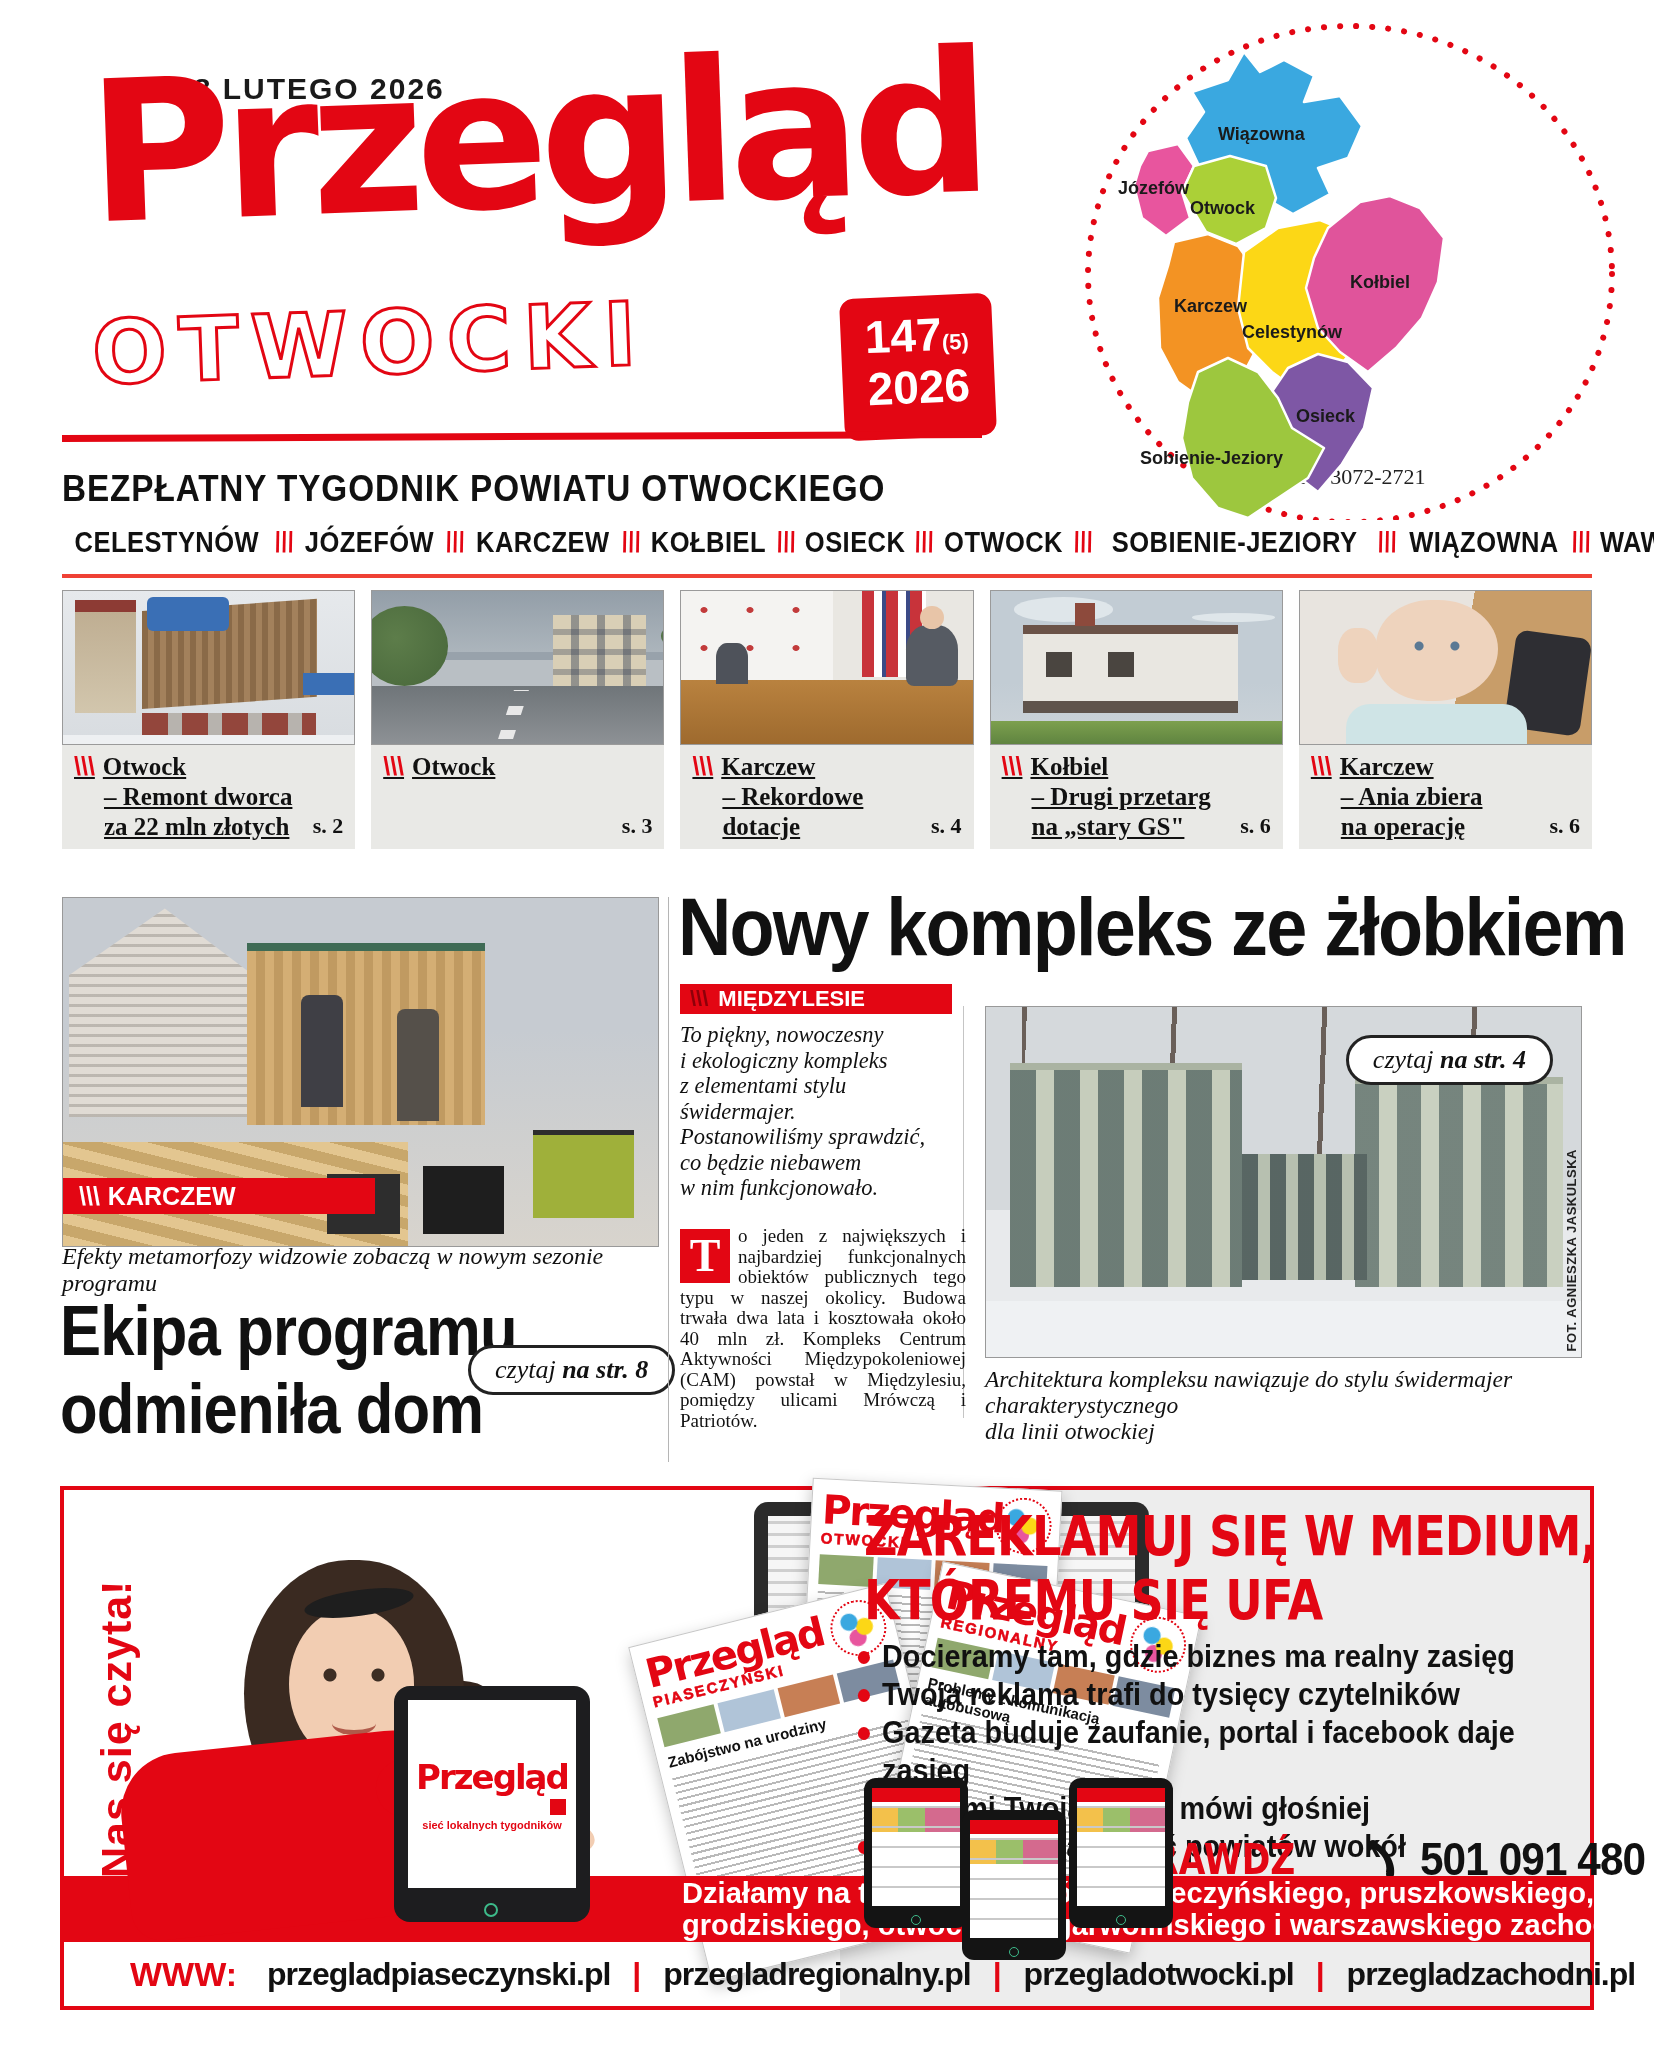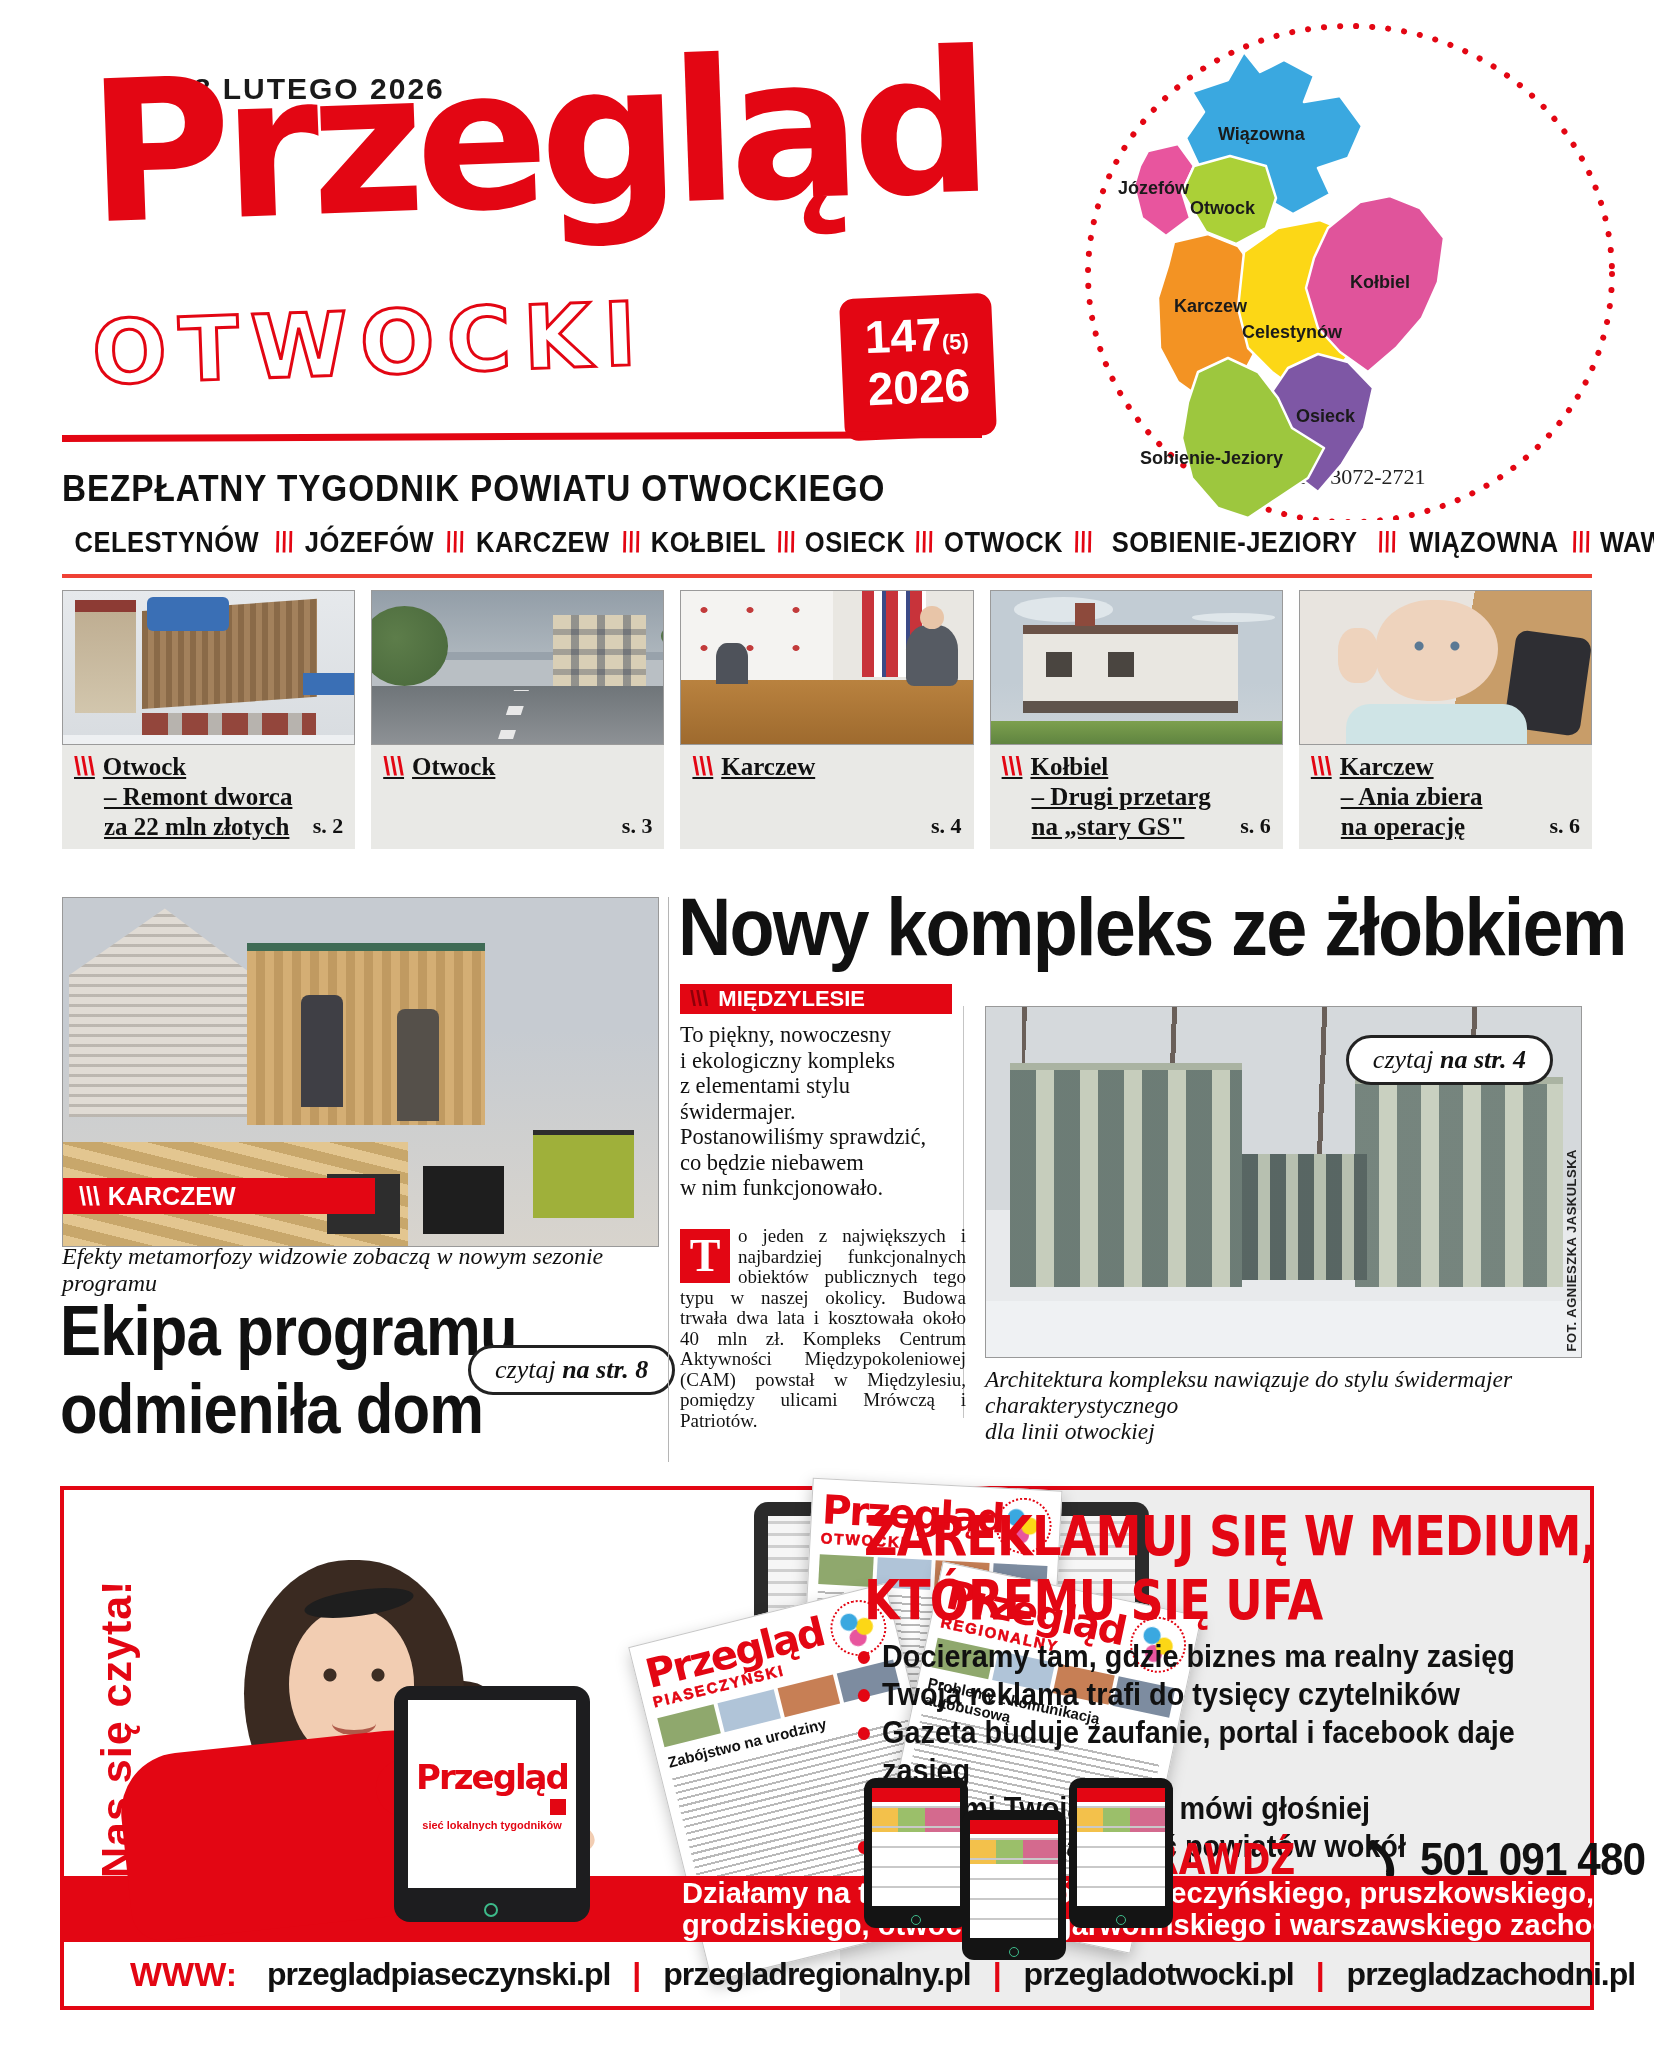--- a/index.html
+++ b/index.html
@@ -60,21 +60,21 @@
   .vrule1{left:668px;top:897px;width:1px;height:565px;background:#b5b5b5;}
   .vrule2{left:963px;top:1006px;width:1px;height:412px;background:#c5c5c5;}
 
   
   .ms-headline{left:678px;top:880px;font-size:82px;font-weight:700;letter-spacing:-2px;
         transform:scaleX(.9);transform-origin:0 0;white-space:nowrap;}
   .ms-label{left:680px;top:984px;width:272px;height:30px;background:#e30613;color:#fff;font-size:22px;
         font-weight:800;display:flex;align-items:center;padding-left:10px;box-sizing:border-box;}
   .ms-label .slashes{color:#8e0009;margin-right:10px;}
   .ms-lead{left:680px;top:1022px;width:290px;font-family:"Liberation Serif",serif;font-size:22.5px;
-        line-height:25.5px;white-space:pre-line;color:#111;}
+        line-height:25.5px;white-space:pre-line;color:#111;font-style:italic;}
   .ms-body{left:680px;top:1226px;width:286px;font-family:"Liberation Serif",serif;font-size:19px;
         line-height:20.5px;text-align:justify;}
   .drop{float:left;width:50px;height:54px;background:#e30613;color:#fff;
         font-family:"Liberation Serif",serif;font-size:46px;font-weight:700;display:flex;
         align-items:center;justify-content:center;margin:3px 8px 2px 0;}
   .ms-photo{left:985px;top:1006px;width:597px;height:352px;overflow:hidden;border:1px solid #999;box-sizing:border-box;}
   .ms-bubble{right:28px;top:28px;position:absolute;z-index:6;}
   .credit{position:absolute;right:2px;bottom:6px;writing-mode:vertical-rl;transform:rotate(180deg);
         font-size:13px;font-weight:700;color:#222;letter-spacing:.5px;z-index:6;}
   .ms-caption{left:985px;top:1366px;width:600px;font-family:"Liberation Serif",serif;font-style:italic;
@@ -309,20 +309,22 @@
       <article class="card">
         <div class="thumb scene-meeting">
           <i class="a"></i>
           <i class="b"></i>
           <i class="c"></i>
           <i class="d"></i>
           <i class="e"></i>
         </div>
         <div class="cap">
           <div class="cap-town"><span class="slashes">\\\</span><b>Karczew</b></div>
+          <div class="cap-text">– Rekordowe
+dotacje</div>
           <div class="cap-page">s. 4</div>
         </div>
       </article>
       <article class="card">
         <div class="thumb scene-gs">
           <i class="a"></i>
           <i class="b"></i>
           <i class="c"></i>
           <i class="d"></i>
           <i class="e"></i>

